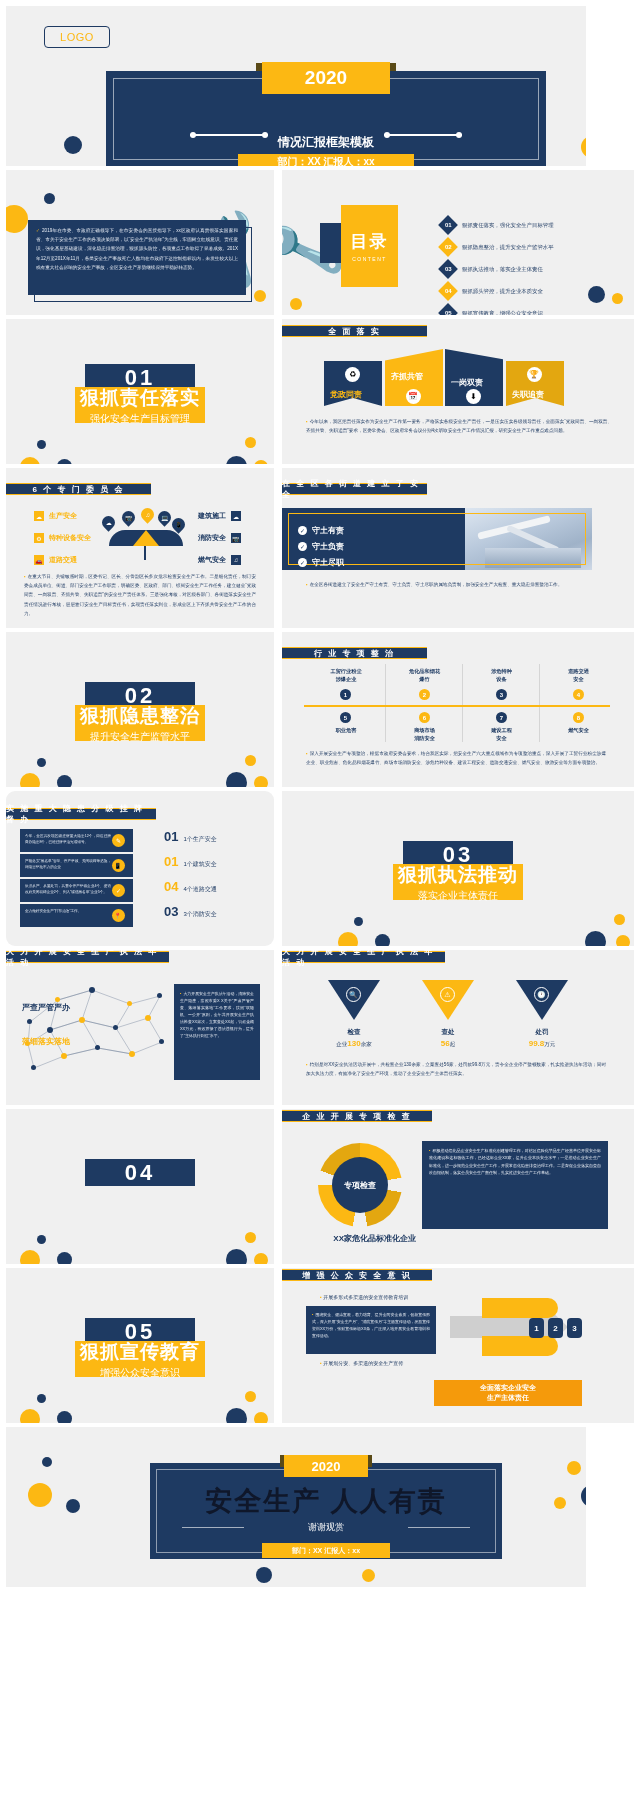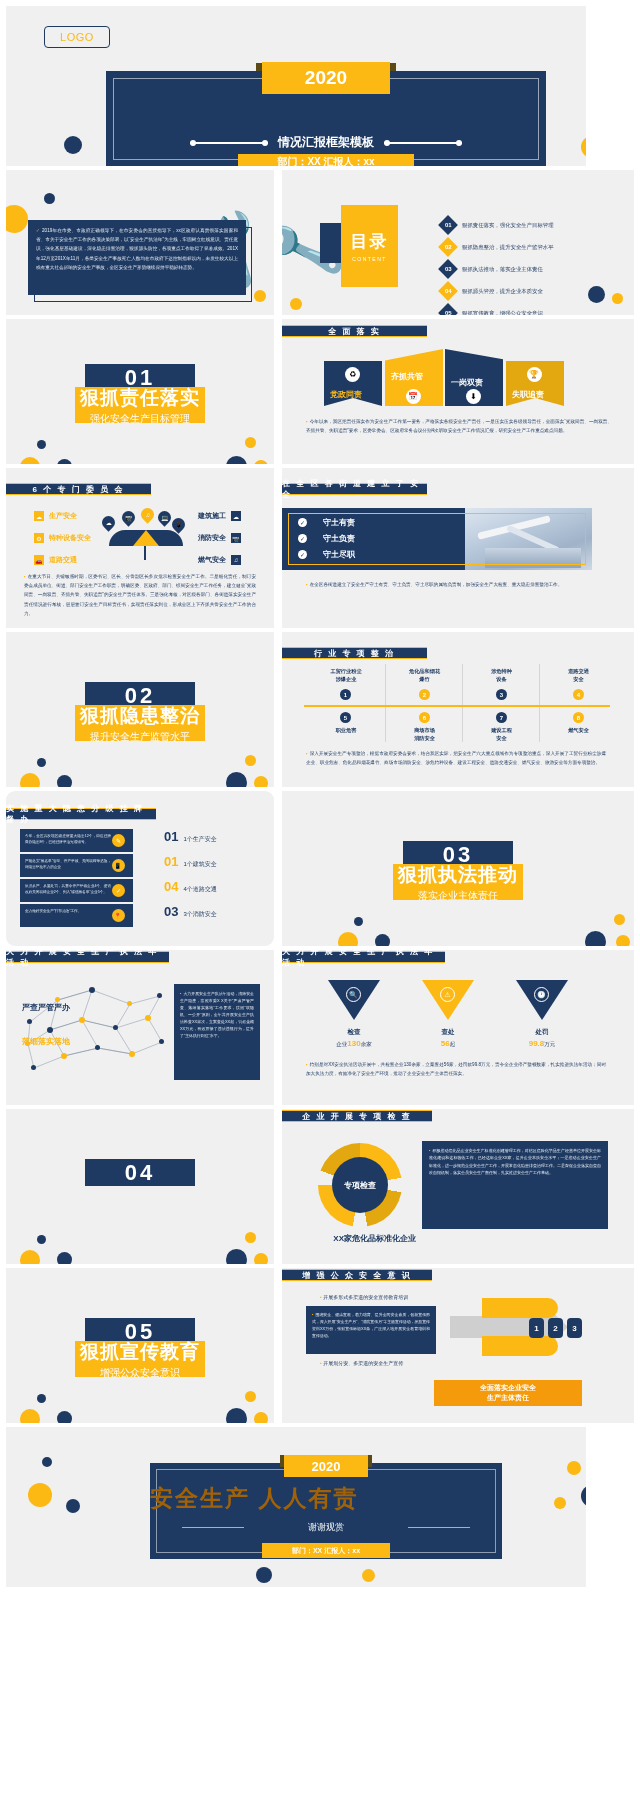--- a/index.html
+++ b/index.html
@@ -54,21 +54,21 @@
     display: flex; align-items: center; justify-content: center;
     z-index: 3;
   }
   .cover-title {
     position: absolute; left: 100px; top: 86px; width: 440px;
     text-align: center; color: #fff; font-size: 35px; font-weight: bold;
     letter-spacing: 2px; z-index: 4; white-space: nowrap;
   }
   .cover-sub-wrap {
     position: absolute; left: 100px; top: 128px; width: 440px;
-    display: flex; align-items: center; justify-content: center; gap: 10px; z-index: 4;
+    display: flex; align-items: flex-start; justify-content: center; gap: 10px; z-index: 4;
   }
   .cover-rule { width: 78px; height: 2px; background: #fff; position: relative; }
   .cover-rule::before, .cover-rule::after {
     content:""; position:absolute; top:-2px; width:6px; height:6px; border-radius:50%; background:#fff;
   }
   .cover-rule::before { left: 0; }
   .cover-rule::after { right: 0; }
   .cover-sub { color: #fff; font-size: 12px; font-weight: bold; }
   .cover-dept {
     position: absolute; left: 232px; top: 148px; width: 176px; height: 16px;
@@ -133,21 +133,21 @@
   .uitem .lb.n { color:#1e3a62; }
   .ublob { position:absolute; width:13px; height:13px; border-radius:50% 50% 50% 0; transform:rotate(-45deg);
            display:flex; align-items:center; justify-content:center; }
   .ublob i { transform:rotate(45deg); font-size:6px; font-style:normal; color:#fff; }
 
   
   .photo {
     position:absolute;
     background: linear-gradient(160deg,#dde6f0 0%,#b9c9dc 40%,#9fb2c8 70%,#cfd9e6 100%);
   }
-  .sd-row { position:absolute; display:flex; align-items:center; gap:16px; }
+  .sd-row { position:absolute; display:flex; align-items:center; gap:5px;margin-top:8px; }
   .sd-row .ck { width:9px; height:9px; border-radius:50%; background:#fff; color:#1e3a62;
                 font-size:6px; display:flex; align-items:center; justify-content:center; }
   .sd-row .tt { color:#fff; font-size:8px; font-weight:bold; }
 
   
   .tl-col { position:absolute; text-align:center; font-size:5.2px; color:#1e3a62; font-weight:bold; line-height:1.5; }
   .tl-bub { position:absolute; width:11px; height:11px; border-radius:50%; color:#fff;
             font-size:6px; font-weight:bold; display:flex; align-items:center; justify-content:center; }
   .tl-bub.n { background:#1e3a62; }
   .tl-bub.g { background:#fcb813; }
@@ -191,22 +191,22 @@
           color:#fff; font-size:8px; font-weight:bold; }
   .cta { position:absolute; background:#f59a0b; color:#fff; font-size:7px; font-weight:bold;
          display:flex; flex-direction:column; align-items:center; justify-content:center; line-height:1.5; }
 
   
   .end-frame { position:absolute; background:#1e3a62; }
   .end-frame::after { content:""; position:absolute; left:6px; top:6px; right:6px; bottom:6px;
                       border:1px solid rgba(255,255,255,.5); }
   .end-year { position:absolute; background:#fcb813; color:#fff; font-size:13px; font-weight:bold;
               display:flex; align-items:center; justify-content:center; z-index:3; }
-  .end-title { position:absolute; color:#a16207; font-size:23px; font-weight:bold; letter-spacing:2px;
-               z-index:4; white-space:nowrap; }
+  .end-title { position:absolute; color:#0f172a; font-size:27px; font-weight:bold; letter-spacing:2px;
+               text-align:center; z-index:4; white-space:nowrap; }
   .end-sub { position:absolute; color:#fff; font-size:9px; text-align:center; z-index:4; }
   .end-dept { position:absolute; background:#fcb813; color:#fff; font-size:7px; font-weight:bold;
               display:flex; align-items:center; justify-content:center; z-index:5; }
   .end-rule { position:absolute; height:1px; background:rgba(255,255,255,.6); z-index:4; }
 
   .wrench { position:absolute; color:#d9d9d9; font-size:58px; line-height:1; user-select:none; }
 </style>
 </head>
 <body>
 

